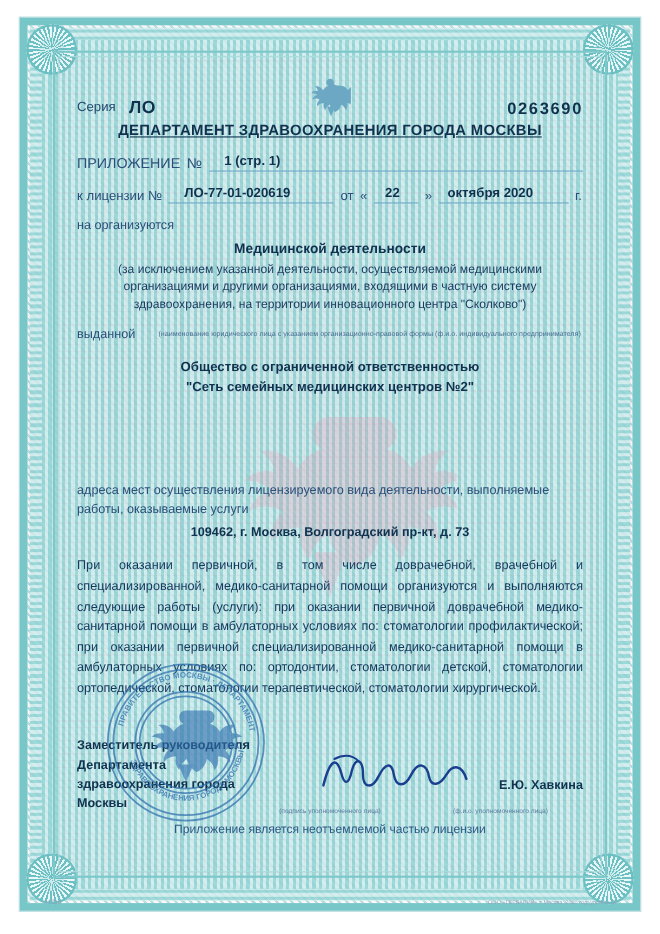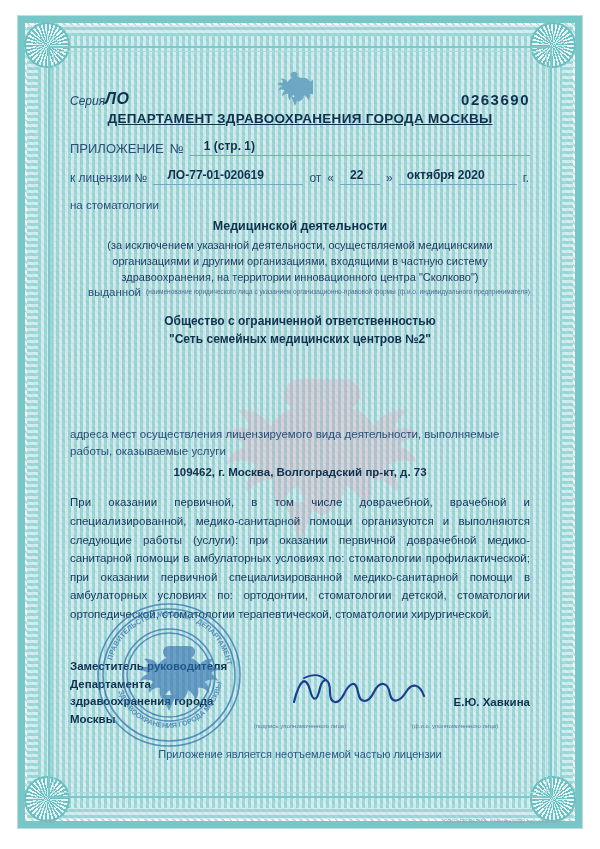--- a/index.html
+++ b/index.html
@@ -69,21 +69,21 @@
     position:absolute;left:50%;top:352px;transform:translateX(-50%);
     width:230px;height:190px;opacity:.30;pointer-events:none;
   }
 
   
   .content{
     position:absolute;left:52px;top:58px;right:52px;bottom:52px;
     color:#1b3b5f;
   }
   .ser-row{display:flex;align-items:flex-end;justify-content:space-between;height:34px;}
-  .ser-left{display:flex;align-items:flex-end;font-size:12px;color:#234a6e;font-style:italic;}
+  .ser-left{display:flex;align-items:flex-start;gap:12px;font-size:12px;color:#234a6e;}
   .ser-label{font-size:12px;}
   .ser-val{font-size:16px;font-weight:700;letter-spacing:.5px;color:#10324f;}
   .ser-num{font-size:15px;font-weight:700;letter-spacing:1.5px;color:#10324f;}
   .emblem{width:36px;height:40px;margin:0 auto;}
 
   .gov{
     text-align:center;font-size:12.5px;letter-spacing:.6px;color:#173e63;margin-top:6px;
   }
   .dept{
     text-align:center;font-size:13.5px;font-weight:700;letter-spacing:.3px;color:#10324f;margin-top:3px;text-decoration:underline;
@@ -98,21 +98,21 @@
   }
   .u-mid{flex:0 0 150px}
 
   .app-row{margin-top:14px;font-size:13px;}
   .app-label{font-size:13px;color:#2a5079;}
 
   .act-label{margin-top:14px;font-size:11.5px;color:#2a5079;}
   .act-title{margin-top:8px;text-align:center;font-size:12.5px;font-weight:700;color:#10324f;}
   .act-desc{margin-top:5px;text-align:center;font-size:11px;line-height:1.45;color:#1b3b5f;}
 
-  .issued-row{display:flex;align-items:flex-end;gap:5px;justify-content:flex-end;}
+  .issued-row{margin-top:12px;display:flex;align-items:flex-end;gap:21px;}
   .issued-word{font-size:11.5px;color:#2a5079;}
   .issued-hint{font-size:6.5px;color:#4a6f92;line-height:1;padding-bottom:2px;}
 
   .org{margin-top:14px;text-align:center;font-size:12px;font-weight:700;color:#10324f;line-height:1.5;}
 
   .addr-label{margin-top:78px;font-size:11.5px;color:#2a5079;line-height:1.5;}
   .addr-val{margin-top:6px;text-align:center;font-size:11.5px;font-weight:700;color:#10324f;}
 
   .body-text{
     margin-top:15px;font-size:11.5px;line-height:1.62;color:#14375c;
@@ -202,21 +202,21 @@
         <span class="underline" style="flex:0 0 40px">
           <span style="left:10px">22</span>
         </span>
         <span>»</span>
         <span class="underline" style="flex:0 0 118px">
           <span style="left:8px">октября 2020</span>
         </span>
         <span>г.</span>
       </div>
 
-      <div class="act-label">на стоматологии</div>
+      <div class="act-label">на организуются</div>
       <div class="act-title">Медицинской деятельности</div>
       <div class="act-desc">(за исключением указанной деятельности, осуществляемой медицинскими организациями и другими организациями, входящими в частную систему здравоохранения, на территории инновационного центра "Сколково")</div>
 
       <div class="issued-row">
         <span class="issued-word">выданной</span>
         <span class="issued-hint">(наименование юридического лица с указанием организационно-правовой формы (ф.и.о. индивидуального предпринимателя)</span>
       </div>
 
       <div class="org">
         <div>Общество с ограниченной ответственностью</div>

